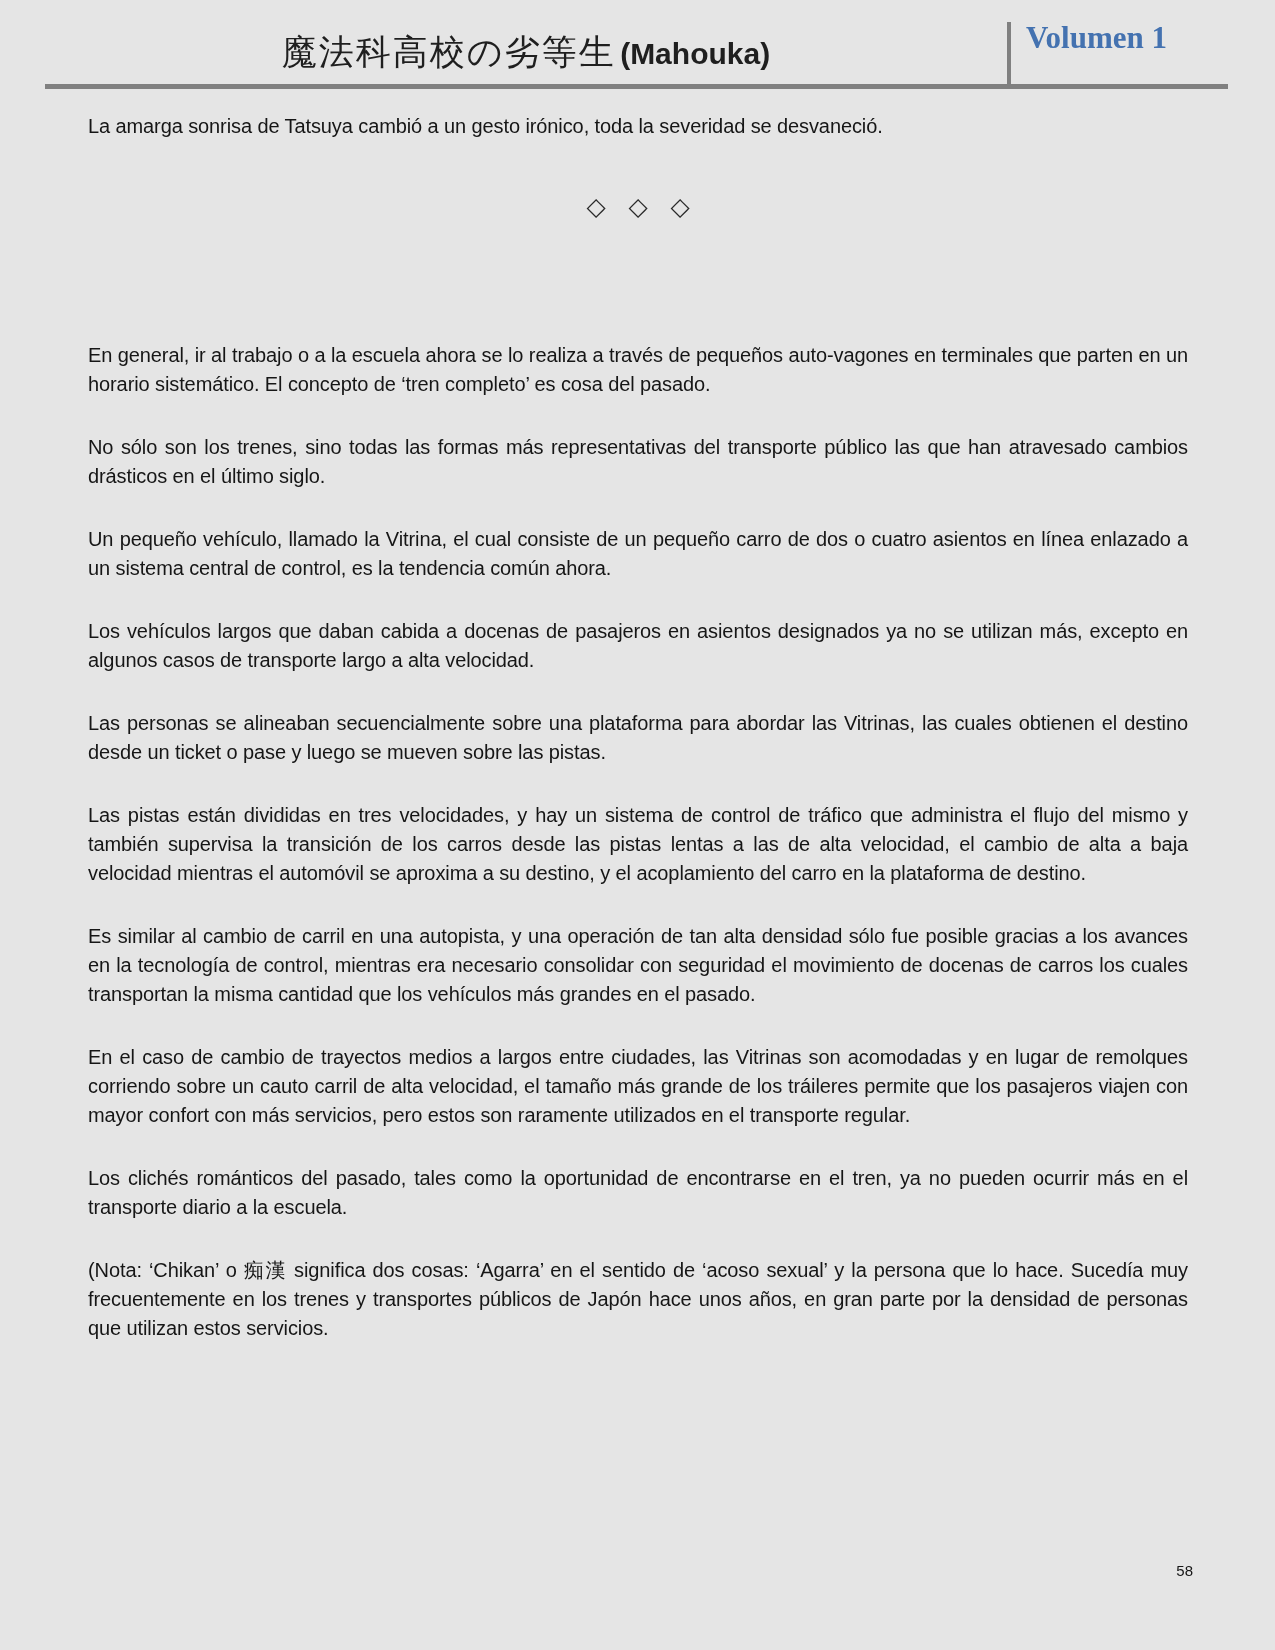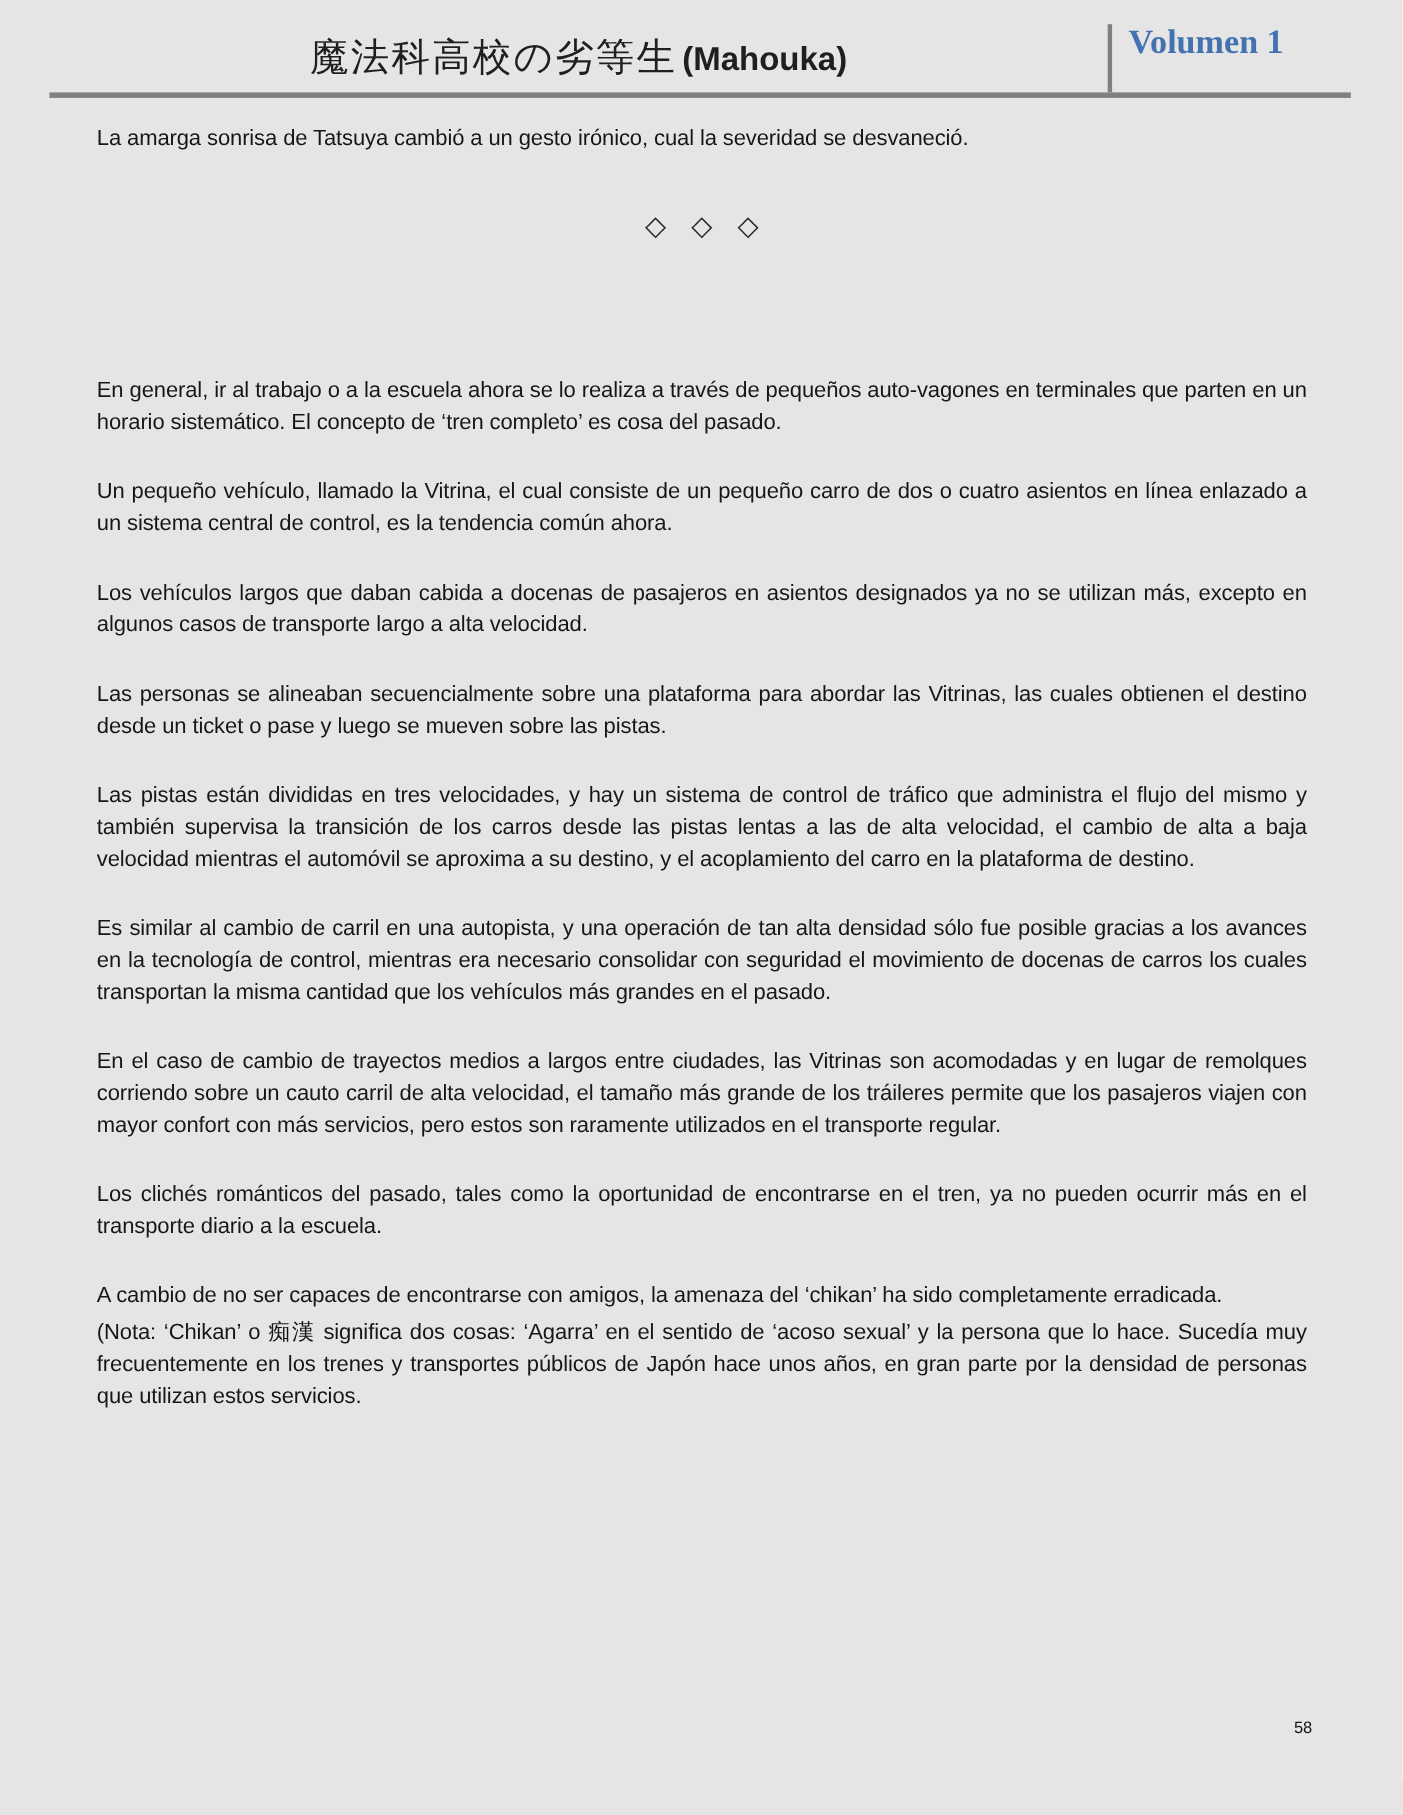--- a/index.html
+++ b/index.html
@@ -107,31 +107,31 @@
   <div class="header">
     <div class="header-title">
       <span class="jp">魔法科高校の劣等生</span>
       <span class="latin">(Mahouka)</span>
     </div>
     <div class="header-divider"></div>
     <div class="header-volume">Volumen 1</div>
   </div>
 
   <div class="content">
-    <p class="intro">La amarga sonrisa de Tatsuya cambió a un gesto irónico, cual la severidad se desvaneció.</p>
+    <p class="intro">La amarga sonrisa de Tatsuya cambió a un gesto irónico, toda la severidad se desvaneció.</p>
 
     <div class="scene-break">◇ ◇ ◇</div>
 
     <p class="first-para">En general, ir al trabajo o a la escuela ahora se lo realiza a través de pequeños auto-vagones en terminales que parten en un horario sistemático. El concepto de ‘tren completo’ es cosa del pasado.</p>
+    <p>No sólo son los trenes, sino todas las formas más representativas del transporte público las que han atravesado cambios drásticos en el último siglo.</p>
     <p>Un pequeño vehículo, llamado la Vitrina, el cual consiste de un pequeño carro de dos o cuatro asientos en línea enlazado a un sistema central de control, es la tendencia común ahora.</p>
     <p>Los vehículos largos que daban cabida a docenas de pasajeros en asientos designados ya no se utilizan más, excepto en algunos casos de transporte largo a alta velocidad.</p>
     <p>Las personas se alineaban secuencialmente sobre una plataforma para abordar las Vitrinas, las cuales obtienen el destino desde un ticket o pase y luego se mueven sobre las pistas.</p>
     <p>Las pistas están divididas en tres velocidades, y hay un sistema de control de tráfico que administra el flujo del mismo y también supervisa la transición de los carros desde las pistas lentas a las de alta velocidad, el cambio de alta a baja velocidad mientras el automóvil se aproxima a su destino, y el acoplamiento del carro en la plataforma de destino.</p>
     <p>Es similar al cambio de carril en una autopista, y una operación de tan alta densidad sólo fue posible gracias a los avances en la tecnología de control, mientras era necesario consolidar con seguridad el movimiento de docenas de carros los cuales transportan la misma cantidad que los vehículos más grandes en el pasado.</p>
     <p>En el caso de cambio de trayectos medios a largos entre ciudades, las Vitrinas son acomodadas y en lugar de remolques corriendo sobre un cauto carril de alta velocidad, el tamaño más grande de los tráileres permite que los pasajeros viajen con mayor confort con más servicios, pero estos son raramente utilizados en el transporte regular.</p>
     <p>Los clichés románticos del pasado, tales como la oportunidad de encontrarse en el tren, ya no pueden ocurrir más en el transporte diario a la escuela.</p>
-    <p class="tight">A cambio de no ser capaces de encontrarse con amigos, la amenaza del ‘chikan’ ha sido completamente erradicada.</p>
     <p class="note">(Nota: ‘Chikan’ o 痴漢 significa dos cosas: ‘Agarra’ en el sentido de ‘acoso sexual’ y la persona que lo hace. Sucedía muy frecuentemente en los trenes y transportes públicos de Japón hace unos años, en gran parte por la densidad de personas que utilizan estos servicios.</p>
   </div>
 
   <div class="page-number">58</div>
 
 </div>
 
 </body></html>

